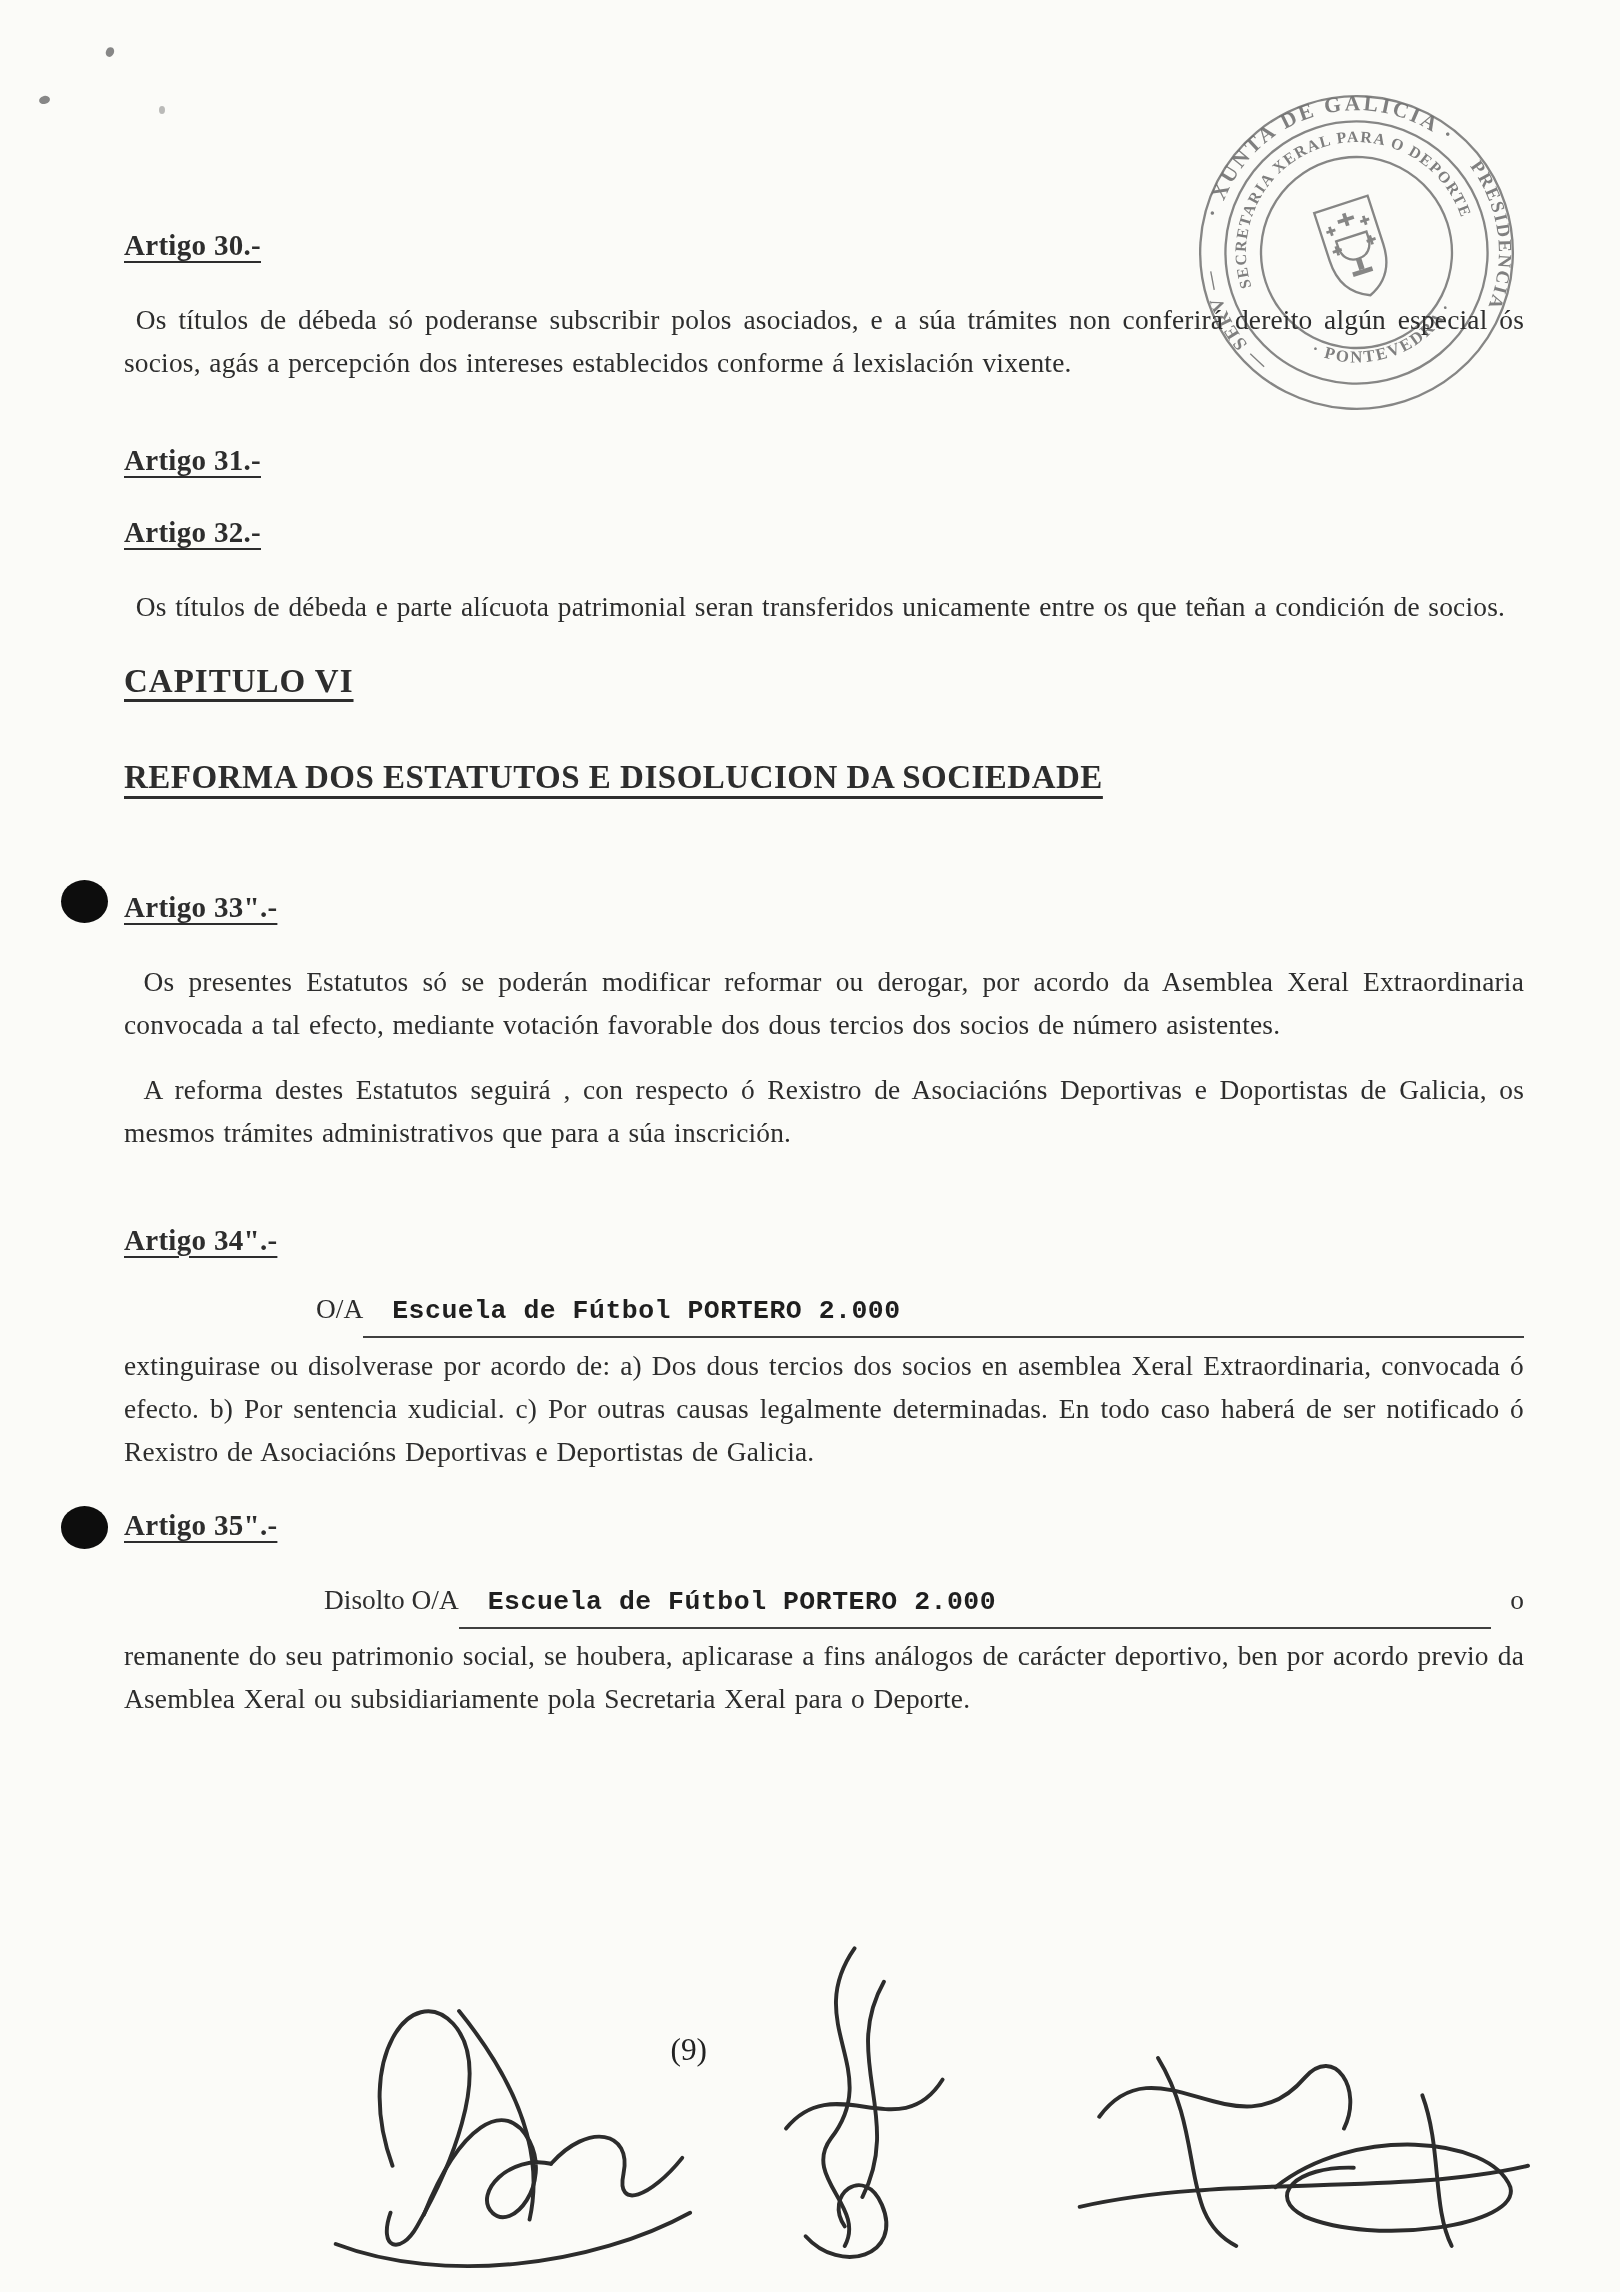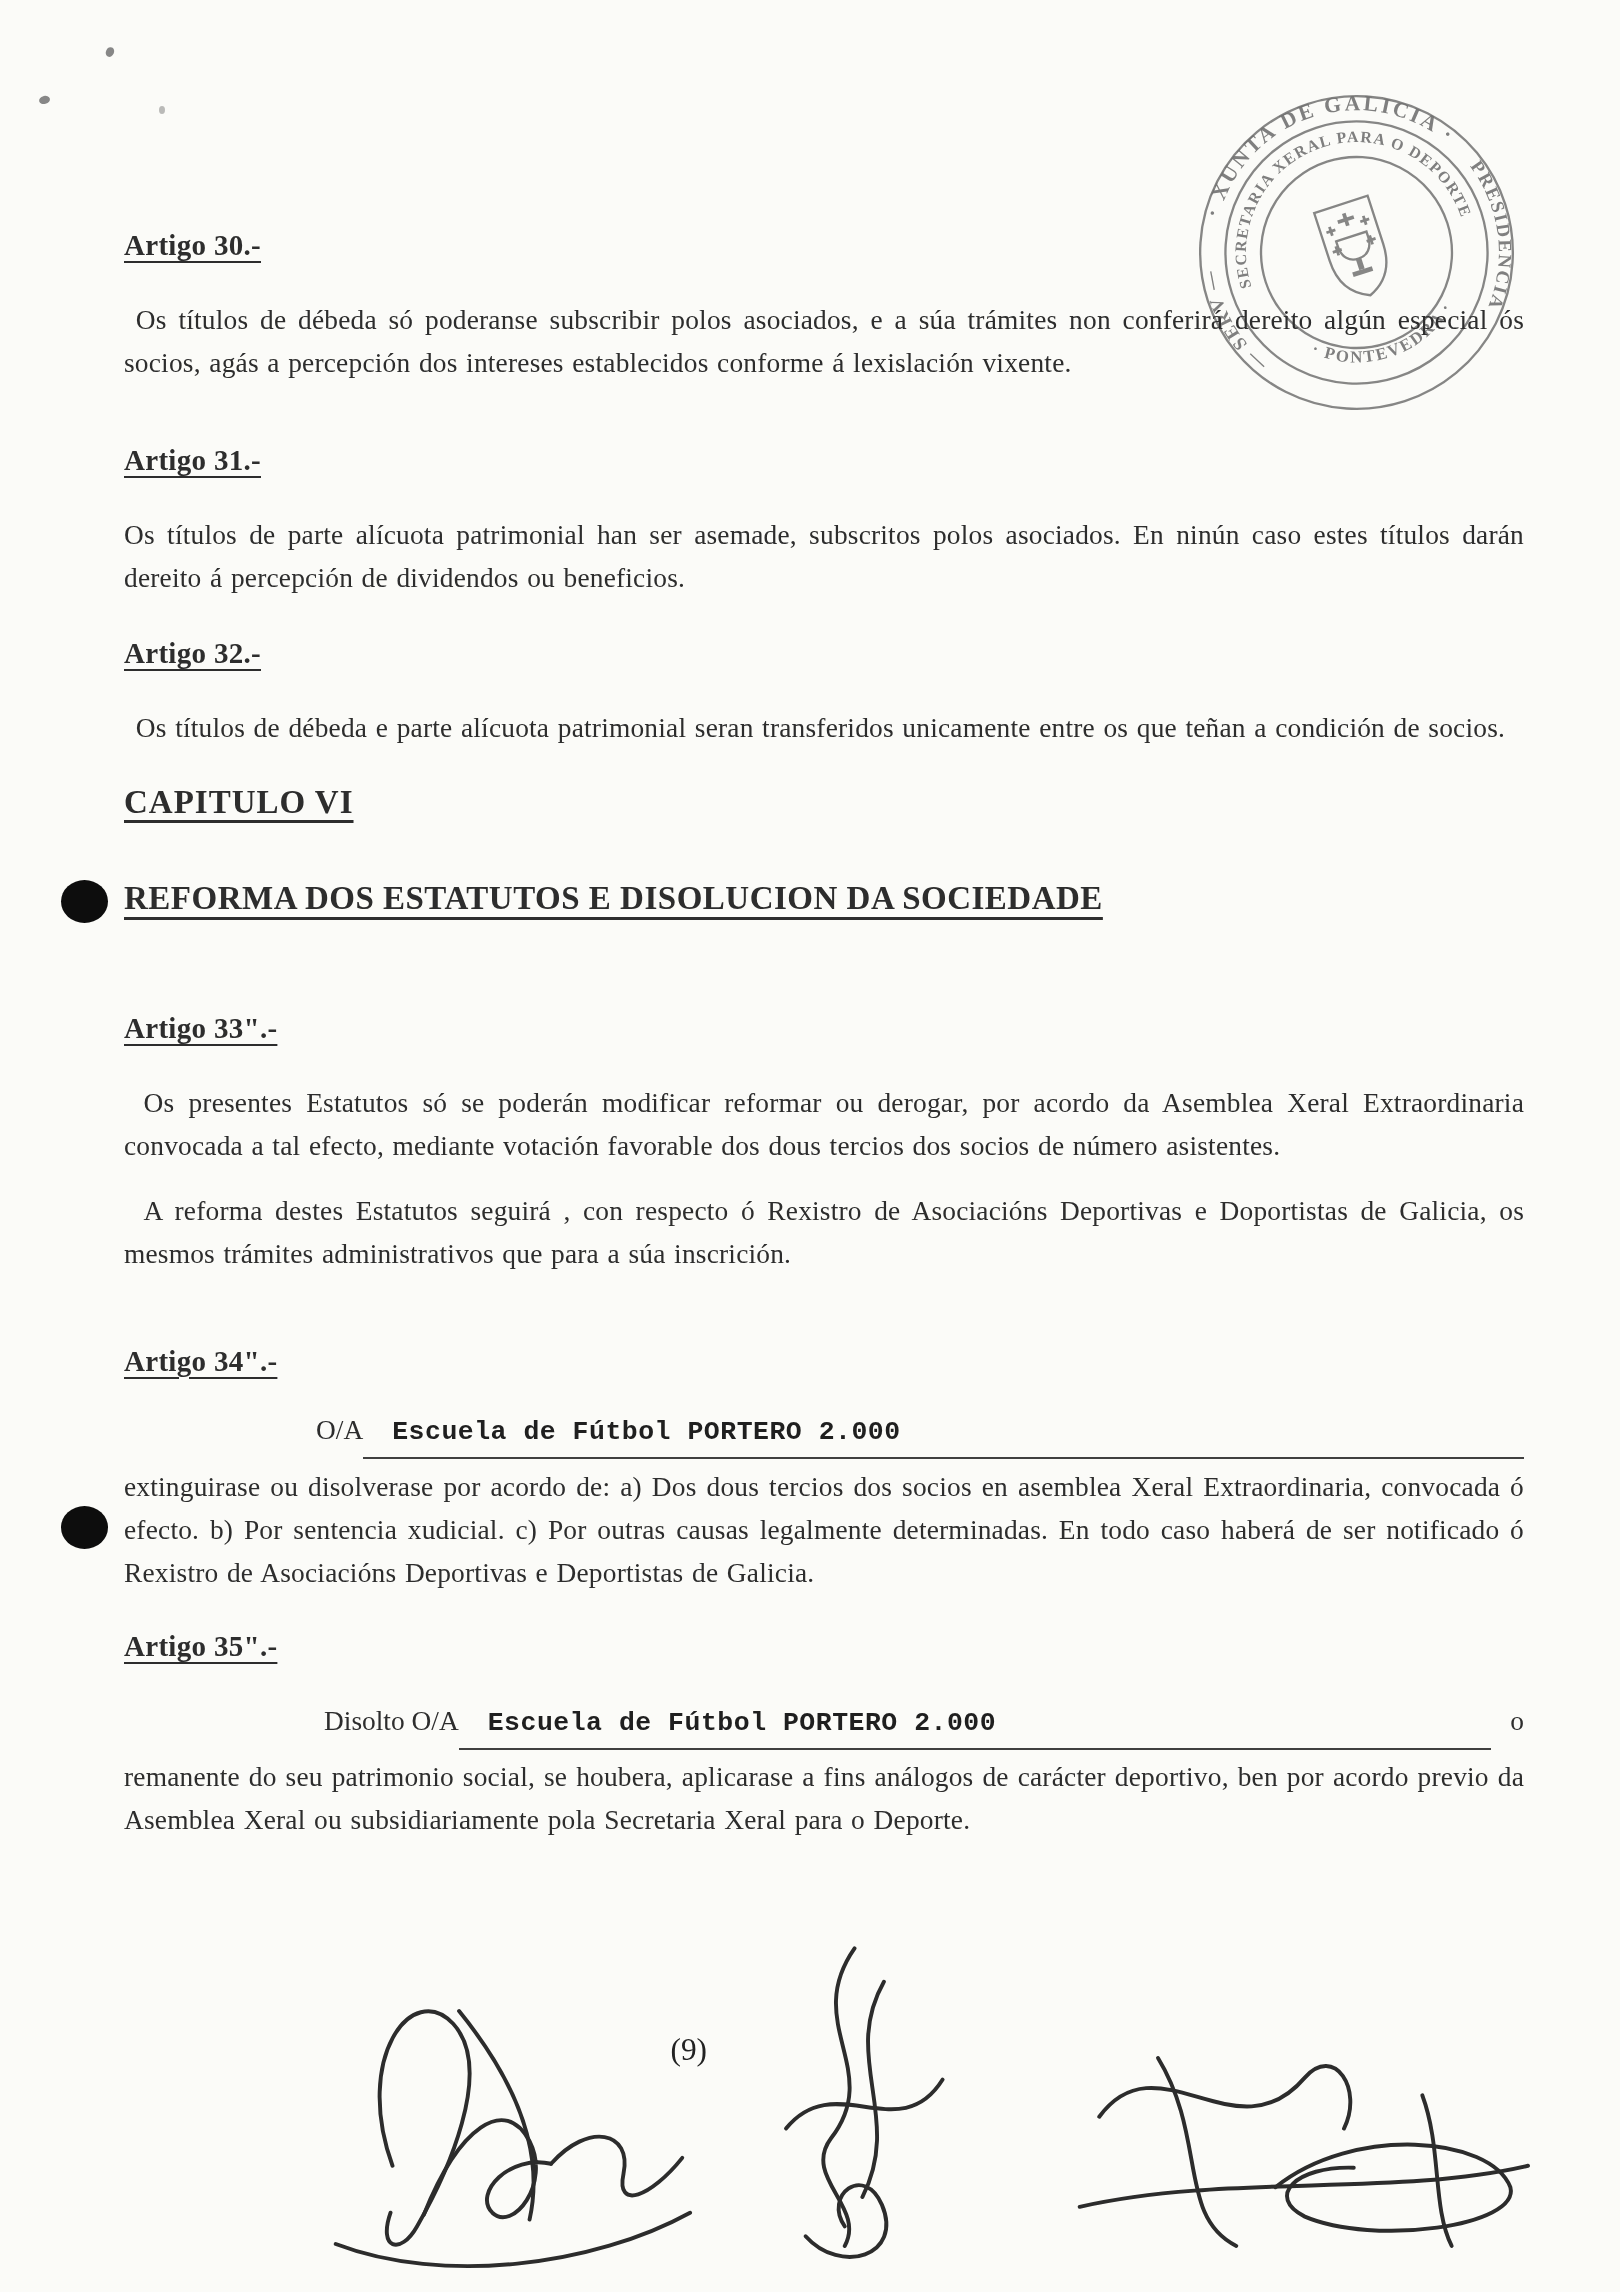--- a/index.html
+++ b/index.html
@@ -171,21 +171,20 @@
 
   <main class="content">
 
     <section>
       <h3 class="art">Artigo 30.-</h3>
       <p class="body indent">Os títulos de débeda só poderanse subscribir polos asociados, e a súa trámites non conferirá dereito algún especial ós socios, agás a percepción dos intereses establecidos conforme á lexislación vixente.</p>
     </section>
 
     <section class="sec31">
       <h3 class="art">Artigo 31.-</h3>
-      <p class="body">Os títulos de parte alícuota patrimonial han ser asemade, subscritos polos asociados. En ninún caso estes títulos darán dereito á percepción de dividendos ou beneficios.</p>
     </section>
 
     <section class="sec32">
       <h3 class="art">Artigo 32.-</h3>
       <p class="body indent">Os títulos de débeda e parte alícuota patrimonial seran transferidos unicamente entre os que teñan a condición de socios.</p>
     </section>
 
     <h2 class="chapter">CAPITULO VI</h2>
 
     <h2 class="section-title">REFORMA DOS ESTATUTOS E DISOLUCION DA SOCIEDADE</h2>

